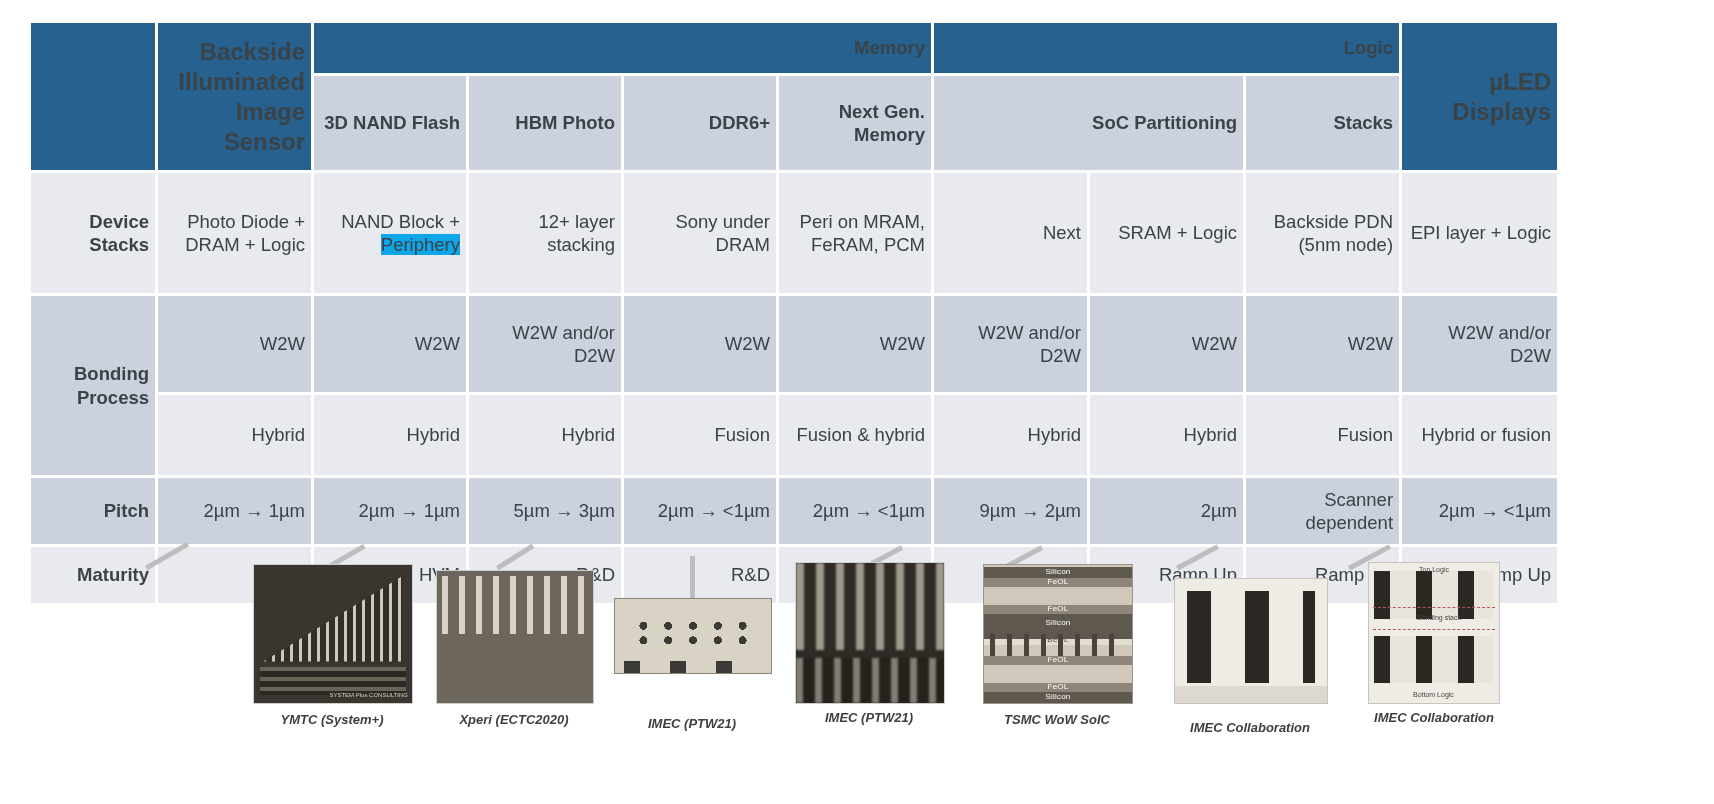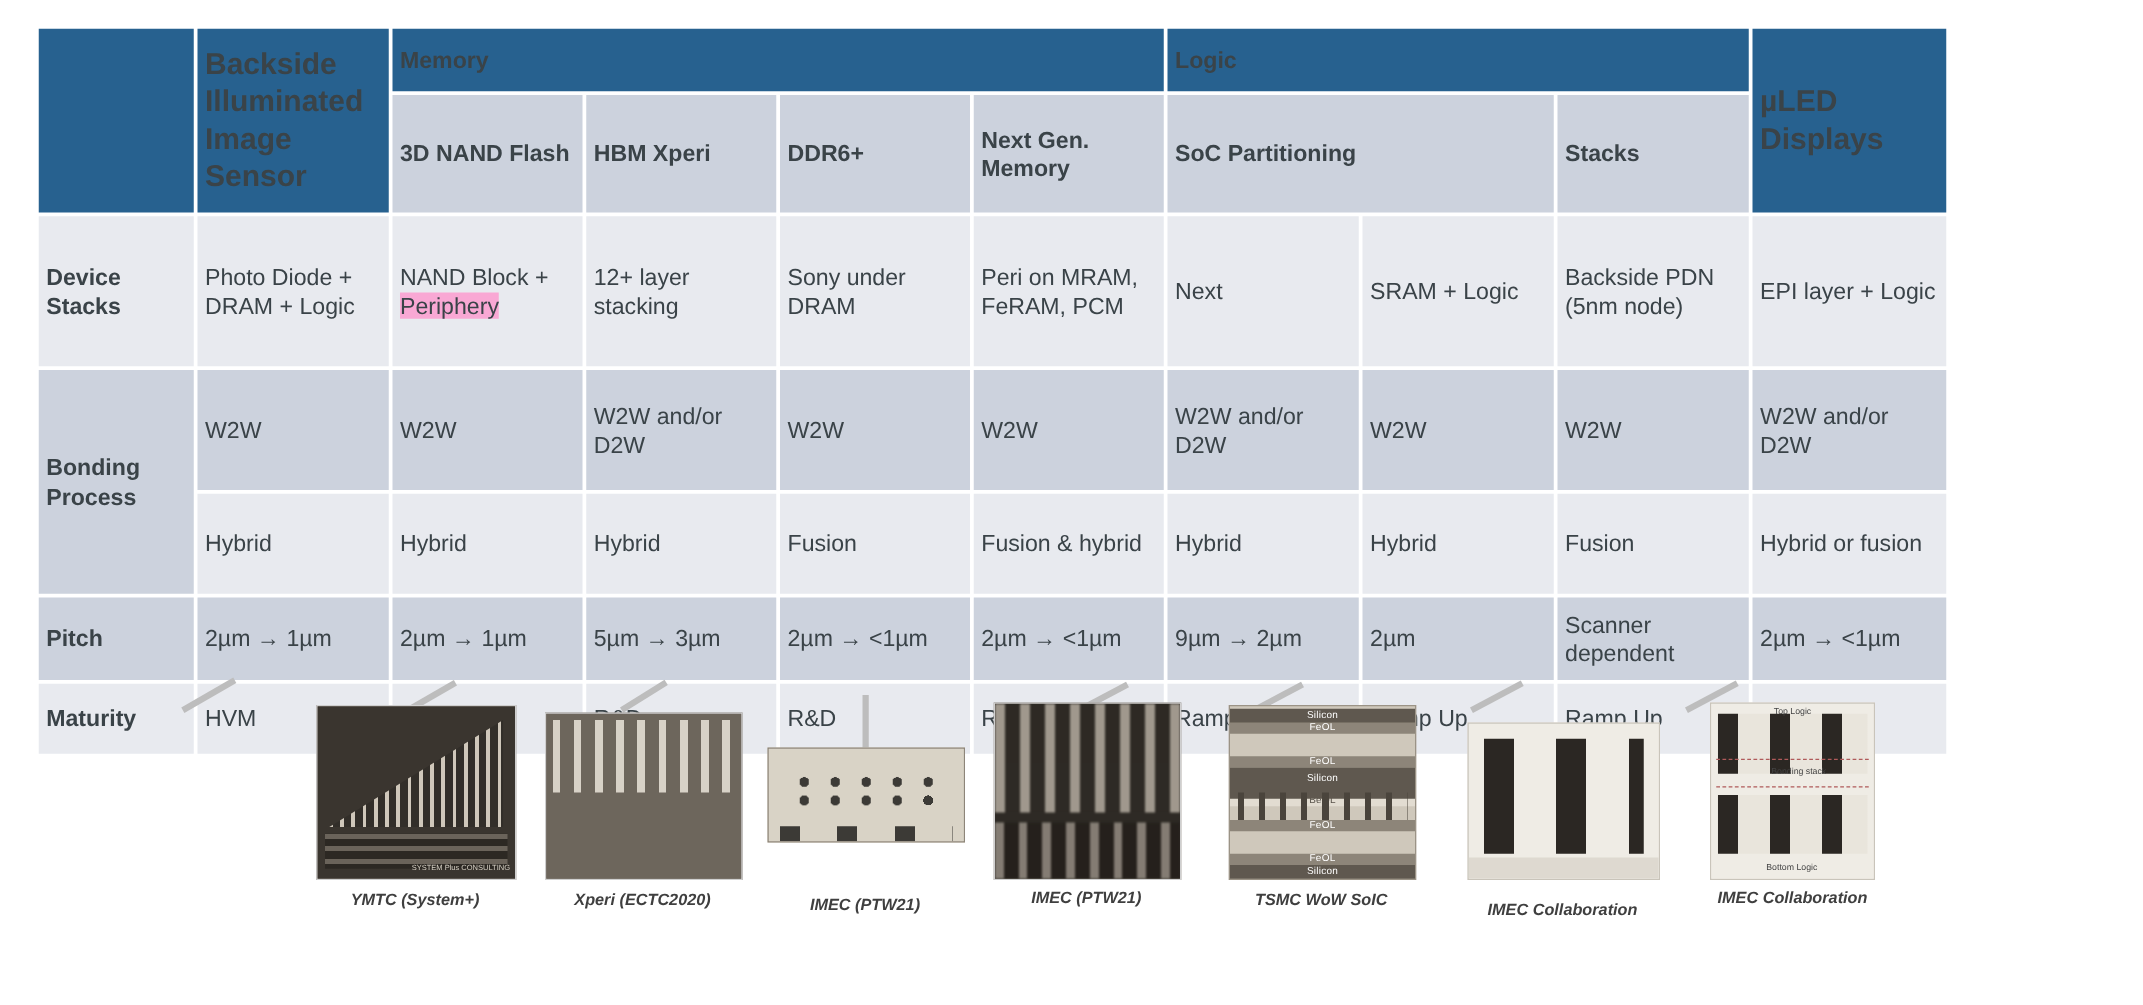--- a/index.html
+++ b/index.html
@@ -16,21 +16,21 @@
   
   .tbl{
     position:absolute;left:28px;top:20px;
     width:1504px;
     border-collapse:separate;
     border-spacing:3px;
     table-layout:fixed;
   }
   .tbl td{
     padding:4px 6px;
-    text-align:left;
+    text-align:right;
     vertical-align:middle;
     font-size:18.5px;
     line-height:1.25;
     color:#3a4348;
   }
   
   .hdr-blue{
     background:#27618f;
     color:#ffffff;
     font-weight:bold;
@@ -49,21 +49,21 @@
   .rowlab{
     font-weight:bold;
     font-size:22px;
     color:#2b3338;
   }
   .lab-light{background:#e8eaef;}
   .lab-mid{background:#ccd2dd;}
   
   .c-light{background:#e8eaef;}
   .c-mid{background:#ccd2dd;}
-  .hl{background:#f9a8d4;margin-top:43px;}
+  .hl{background:#0ea5e9;margin-top:43px;}
 
   .r-device td{height:112px;}
   .r-bond1 td{height:88px;}
   .r-bond2 td{height:72px;}
   .r-pitch td{height:58px;}
   .r-mat  td{height:48px;}
 
   
   .figs{position:absolute;left:0;top:548px;width:1714px;height:256px;}
   .fig{position:absolute;}
@@ -175,21 +175,21 @@
         <tr>
       <td class="hdr-corner" rowspan="2"></td>
       <td class="hdr-blue big" rowspan="2">Backside Illuminated Image Sensor</td>
       <td class="hdr-blue" colspan="4" style="height:42px">Memory</td>
       <td class="hdr-blue" colspan="3" style="height:42px">Logic</td>
       <td class="hdr-blue big" rowspan="2">µLED Displays</td>
     </tr>
 
     <tr>
       <td class="hdr-sub" style="height:86px">3D NAND Flash</td>
-      <td class="hdr-sub">HBM Xperi</td>
+      <td class="hdr-sub">HBM Photo</td>
       <td class="hdr-sub">DDR6+</td>
       <td class="hdr-sub">Next Gen. Memory</td>
       <td class="hdr-sub" colspan="2">SoC Partitioning</td>
       <td class="hdr-sub">Stacks</td>
     </tr>
 
     <tr class="r-device">
       <td class="rowlab lab-light">Device Stacks</td>
       <td class="c-light">Photo Diode + DRAM + Logic</td>
       <td class="c-light"><span>NAND Block + </span><span class="hl">Periphery</span></td>

